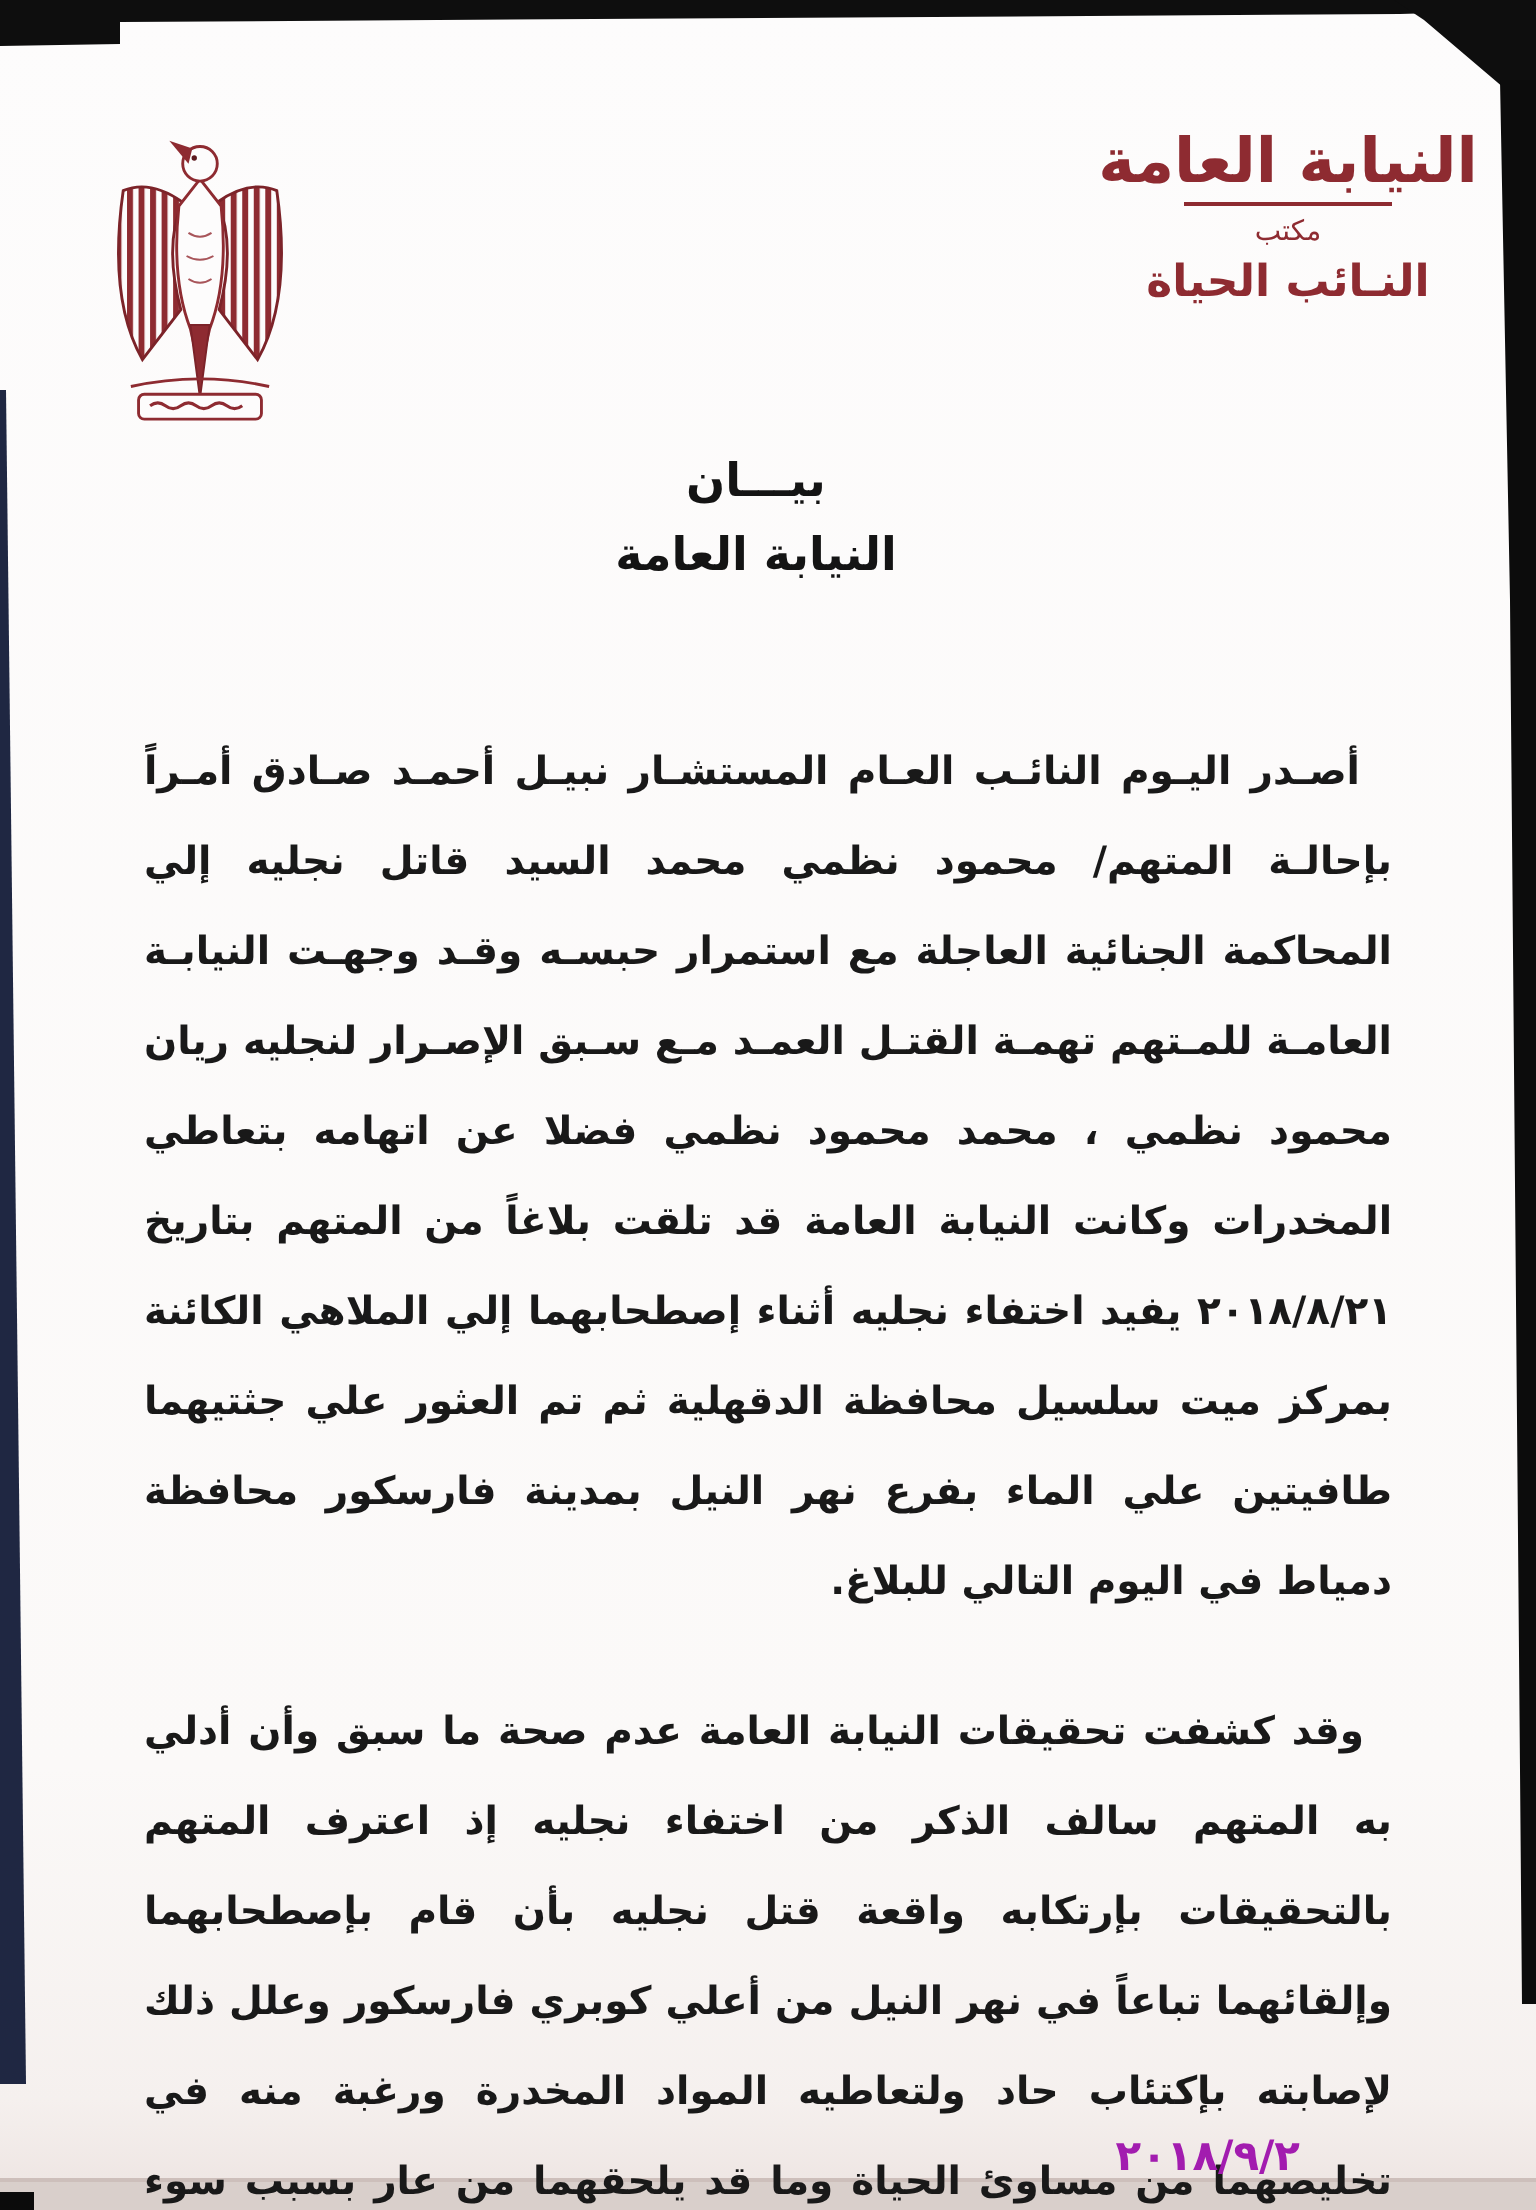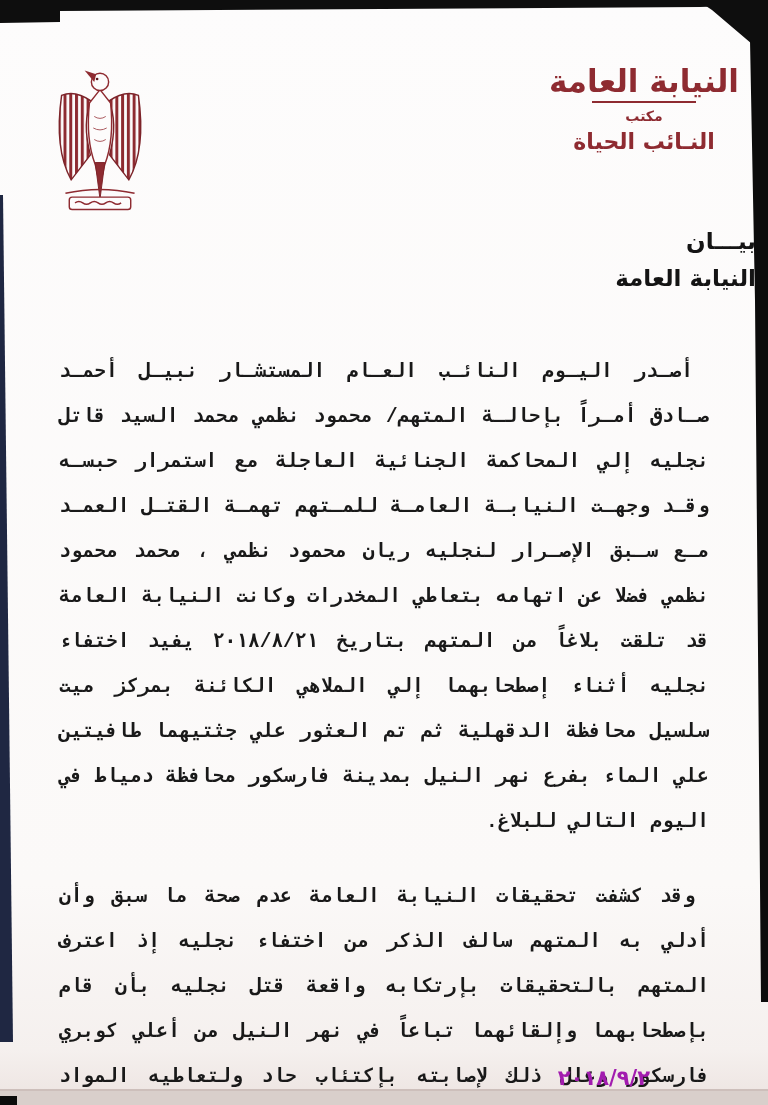--- a/index.html
+++ b/index.html
@@ -6,32 +6,32 @@
   body{
     width:768px;height:1105px;position:relative;overflow:hidden;
     background:linear-gradient(180deg,#fdfcfc 0%,#fbf9f8 80%,#f5f0ee 95%,#ece3e0 100%);
     font-family:"DejaVu Sans", sans-serif;
   }
   .edges{position:absolute;inset:0;pointer-events:none;}
   #emblem{position:absolute;left:52px;top:62px;width:96px;height:155px;}
   #logo-block{position:absolute;top:64px;right:2px;width:244px;text-align:center;color:#8e2b31;direction:rtl;}
   .logo-main{font-size:31px;font-weight:bold;line-height:1.15;white-space:nowrap;letter-spacing:0.5px;}
   .logo-underline{width:104px;height:2px;background:#8e2b31;margin:1px auto 5px auto;}
-  .logo-office{font-size:14px;font-weight:bold;}
+  .logo-office{font-size:14px;font-weight:normal;}
   .logo-ag{font-size:22px;font-weight:bold;margin-top:5px;letter-spacing:1px;white-space:nowrap;}
-  #title-block{position:absolute;top:228px;left:0;right:12px;color:#141414;direction:rtl;}
+  #title-block{position:absolute;top:228px;left:0;right:12px;text-align:center;color:#141414;direction:rtl;}
   .t1{font-size:23px;font-weight:bold;}
   .t2{font-size:23px;font-weight:bold;margin-top:11px;}
   .t3{font-size:20.5px;font-weight:bold;margin-top:10px;}
   #body-text{
     position:absolute;top:347px;right:56px;width:656px;
     direction:rtl;text-align:justify;color:#191919;
     font-size:19.5px;font-weight:bold;line-height:45px;
   }
-  #body-text p{margin:3px;font-family:Liberation Mono, monospace;}
+  #body-text p{margin:16px;}
   .para1{text-indent:16px;margin-bottom:30px !important;}
   .para2{text-indent:14px;}
   #footer-date{
     position:absolute;top:1066px;right:118px;
     font-size:21px;font-weight:bold;color:#a21caf;direction:rtl;
   }
 </style>
 </head>
 <body>
 

